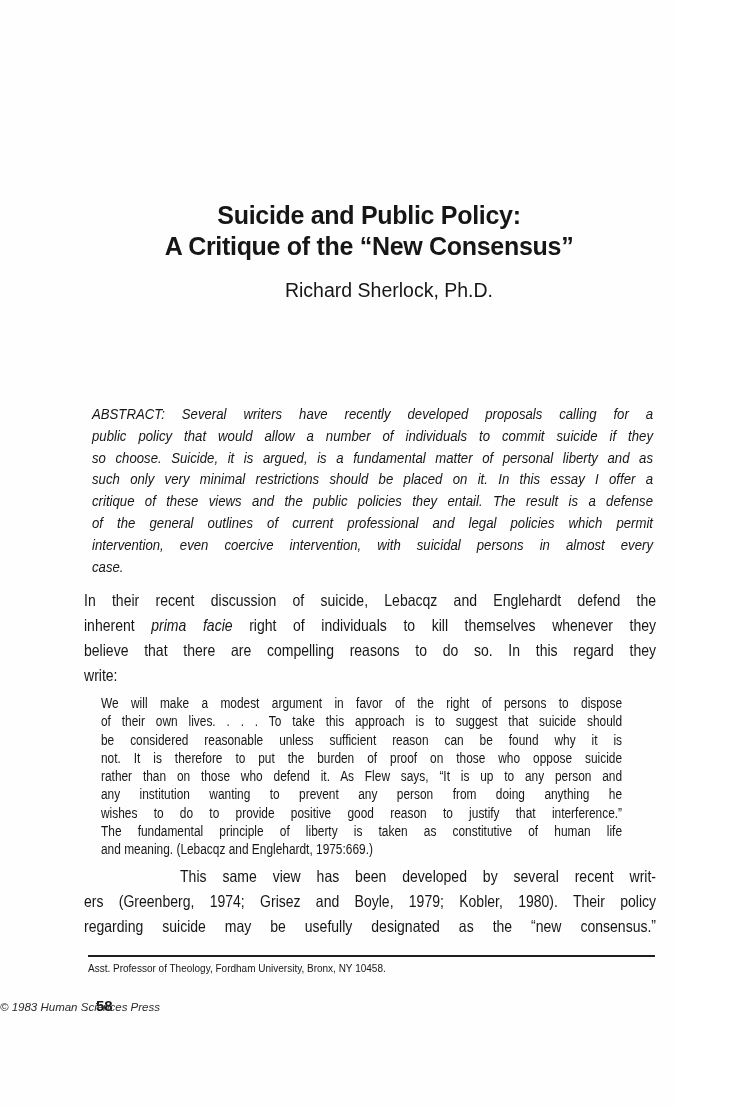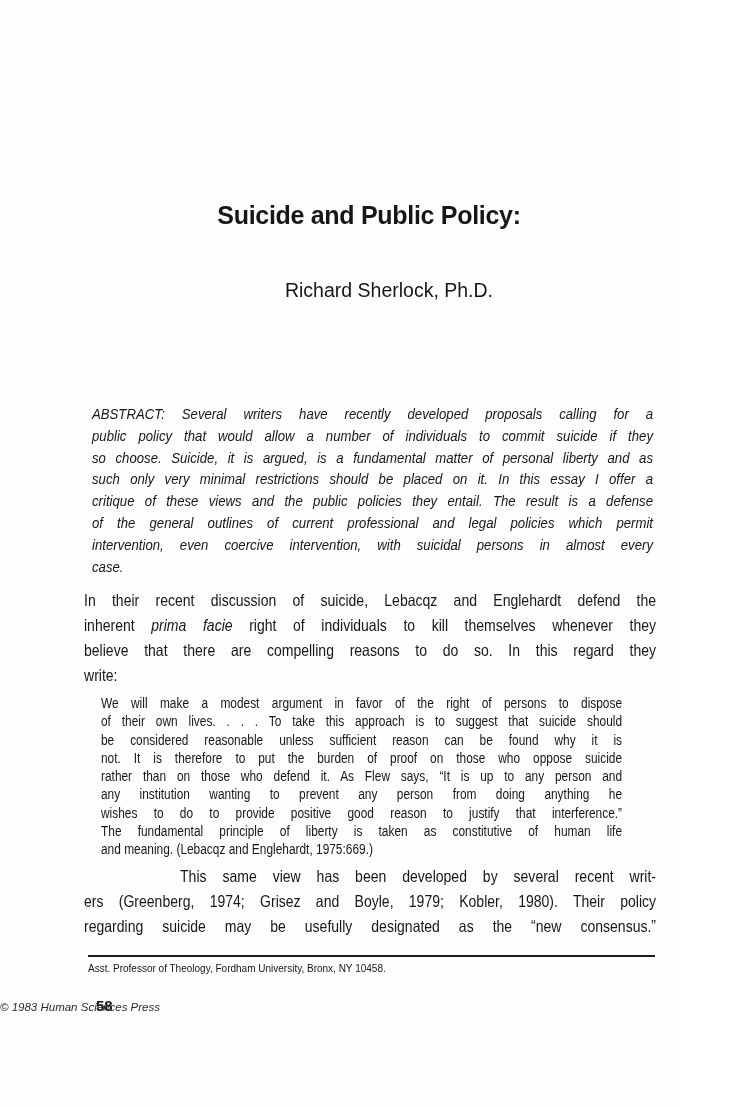--- a/index.html
+++ b/index.html
@@ -80,20 +80,21 @@
   }
   .em { font-style: italic; }
 </style>
 </head>
 <body>
 
 <div class="page">
 
   <header class="abs titleblock">
     <div>Suicide and Public Policy:</div>
+    <div>A Critique of the “New Consensus”</div>
   </header>
 
   <div class="abs author">Richard Sherlock, Ph.D.</div>
 
   <section class="abs abstract cond">
     <div class="line">ABSTRACT: Several writers have recently developed proposals calling for a</div>
     <div class="line">public policy that would allow a number of individuals to commit suicide if they</div>
     <div class="line">so choose. Suicide, it is argued, is a fundamental matter of personal liberty and as</div>
     <div class="line">such only very minimal restrictions should be placed on it. In this essay I offer a</div>
     <div class="line">critique of these views and the public policies they entail. The result is a defense</div>

